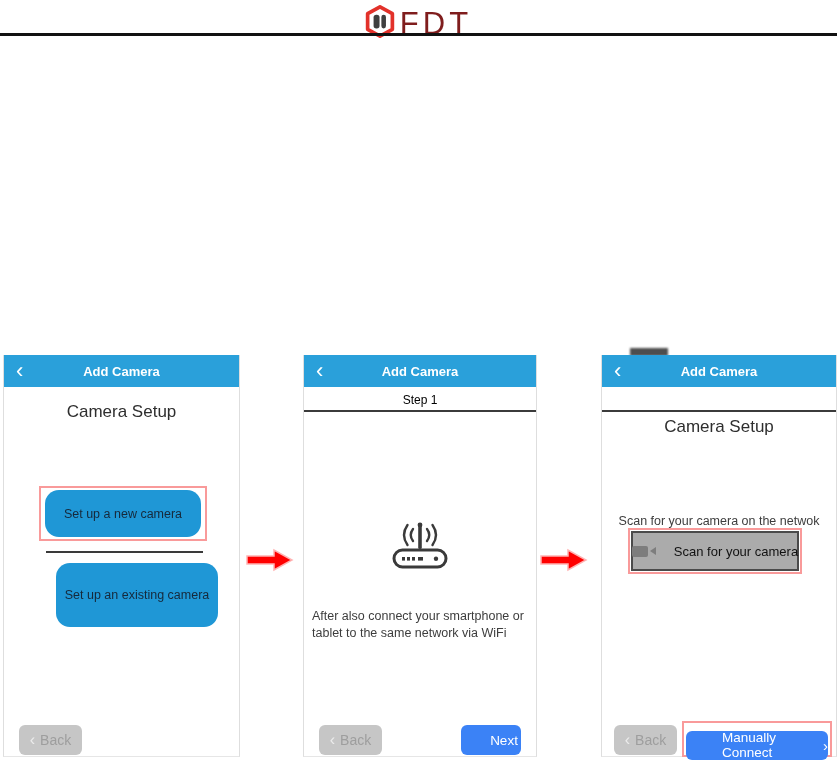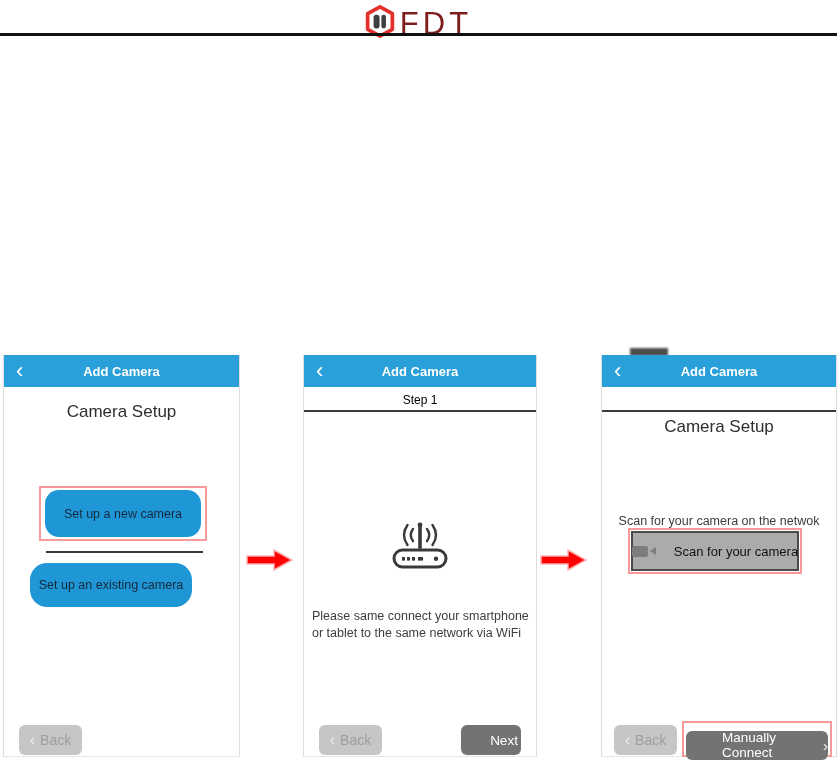--- a/index.html
+++ b/index.html
@@ -30,29 +30,29 @@
   .blue-btn { background:#1f97d6; border-radius:14px; display:flex; align-items:center; justify-content:center;
               color:#16293b; font-size:12.5px; white-space:nowrap; }
   .hl-box { border:2px solid #f99a9a; }
 
   .para { font-size:12.5px; line-height:1.38; color:#3d3d3d; }
 
   .footer-btn { position:absolute; display:flex; align-items:center; justify-content:center; gap:5px;
                 border-radius:6px; font-size:14px; height:30px; }
   .back-btn { background:#c6c6c6; color:#9e9e9e; width:63px; }
   .back-btn .chev { color:#ececec; font-size:16px; line-height:1; }
-  .action-btn { background:#737373; color:#ffffff; font-size:13.5px;padding-left:36px; }
+  .action-btn { background:#3b82f6; color:#ffffff; font-size:13.5px;padding-left:36px; }
   .action-btn .chev { color:#ffffff; font-size:15px; line-height:1; }
 
   
   .p1-heading { top:47px; }
   .p1-hlbox { position:absolute; left:35px; top:131px; width:168px; height:55px; display:flex; align-items:center; justify-content:center; }
   .p1-btn-new { width:156px; height:47px; }
   .p1-divider { position:absolute; left:42px; top:196px; width:157px; height:2px; background:#3a3a3a; }
-  .p1-btn-existing { position:absolute; left:26px; top:208px; width:162px; height:44px;border-radius:17px; }
+  .p1-btn-existing { position:absolute; left:52px; top:208px; width:162px; height:64px; }
 
   
   .p2-heading { top:62px; }
   .p2-para-top { position:absolute; top:95px; left:8px; width:224px; }
   .p2-router { position:absolute; top:162px; left:0; right:0; display:flex; justify-content:center; }
   .p2-para-bottom { position:absolute; top:253px; left:8px; width:230px; }
   .p2-next { right:15px; top:370px; width:60px; }
 
   
   .p3-artifact { position:absolute; top:-7px; left:28px; width:38px; height:8px; background:#2f2f2f; filter:blur(1px); opacity:.85; }
@@ -139,21 +139,21 @@
         <path d="M43.5 8 Q50.5 18 43.5 28" stroke="#3a3a3a" stroke-width="2.4" fill="none" stroke-linecap="round"></path>
         <rect x="5" y="33" width="52" height="17" rx="8.5" fill="#ffffff" stroke="#3a3a3a" stroke-width="3"></rect>
         <rect x="13" y="40" width="3" height="3.6" fill="#3a3a3a"></rect>
         <rect x="18" y="40" width="3" height="3.6" fill="#3a3a3a"></rect>
         <rect x="23" y="40" width="3" height="3.6" fill="#3a3a3a"></rect>
         <rect x="29" y="40" width="5" height="3.6" fill="#3a3a3a"></rect>
         <circle cx="47" cy="41.8" r="2.2" fill="#3a3a3a"></circle>
       </svg>
     </div>
 
-    <div class="para p2-para-bottom">Please same connect your smartphone or tablet to the same network via WiFi</div>
+    <div class="para p2-para-bottom">After also connect your smartphone or tablet to the same network via WiFi</div>
 
     <div class="footer-btn back-btn footer-pos">
       <span class="chev">‹</span>
       <span>Back</span>
     </div>
     <div class="footer-btn action-btn p2-next">
       <span>Next</span>
       <span class="chev">›</span>
     </div>
   </div>

